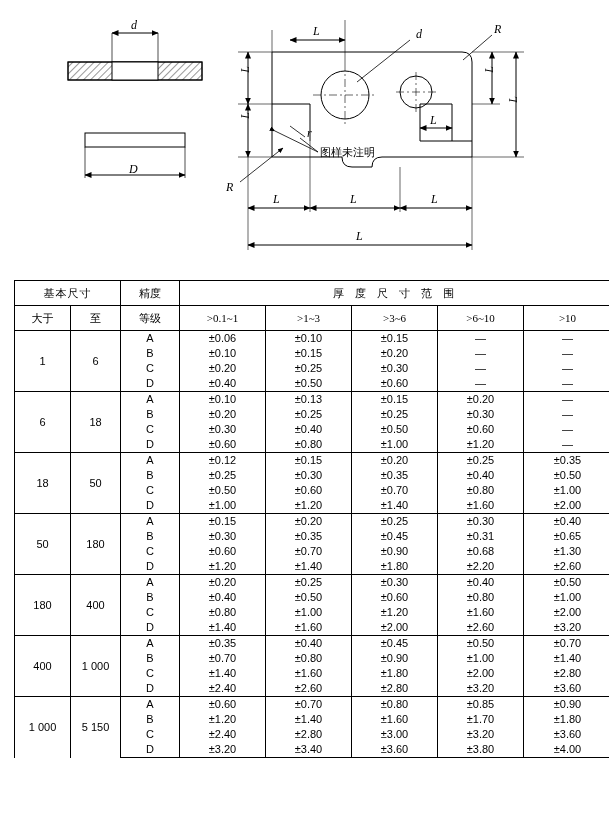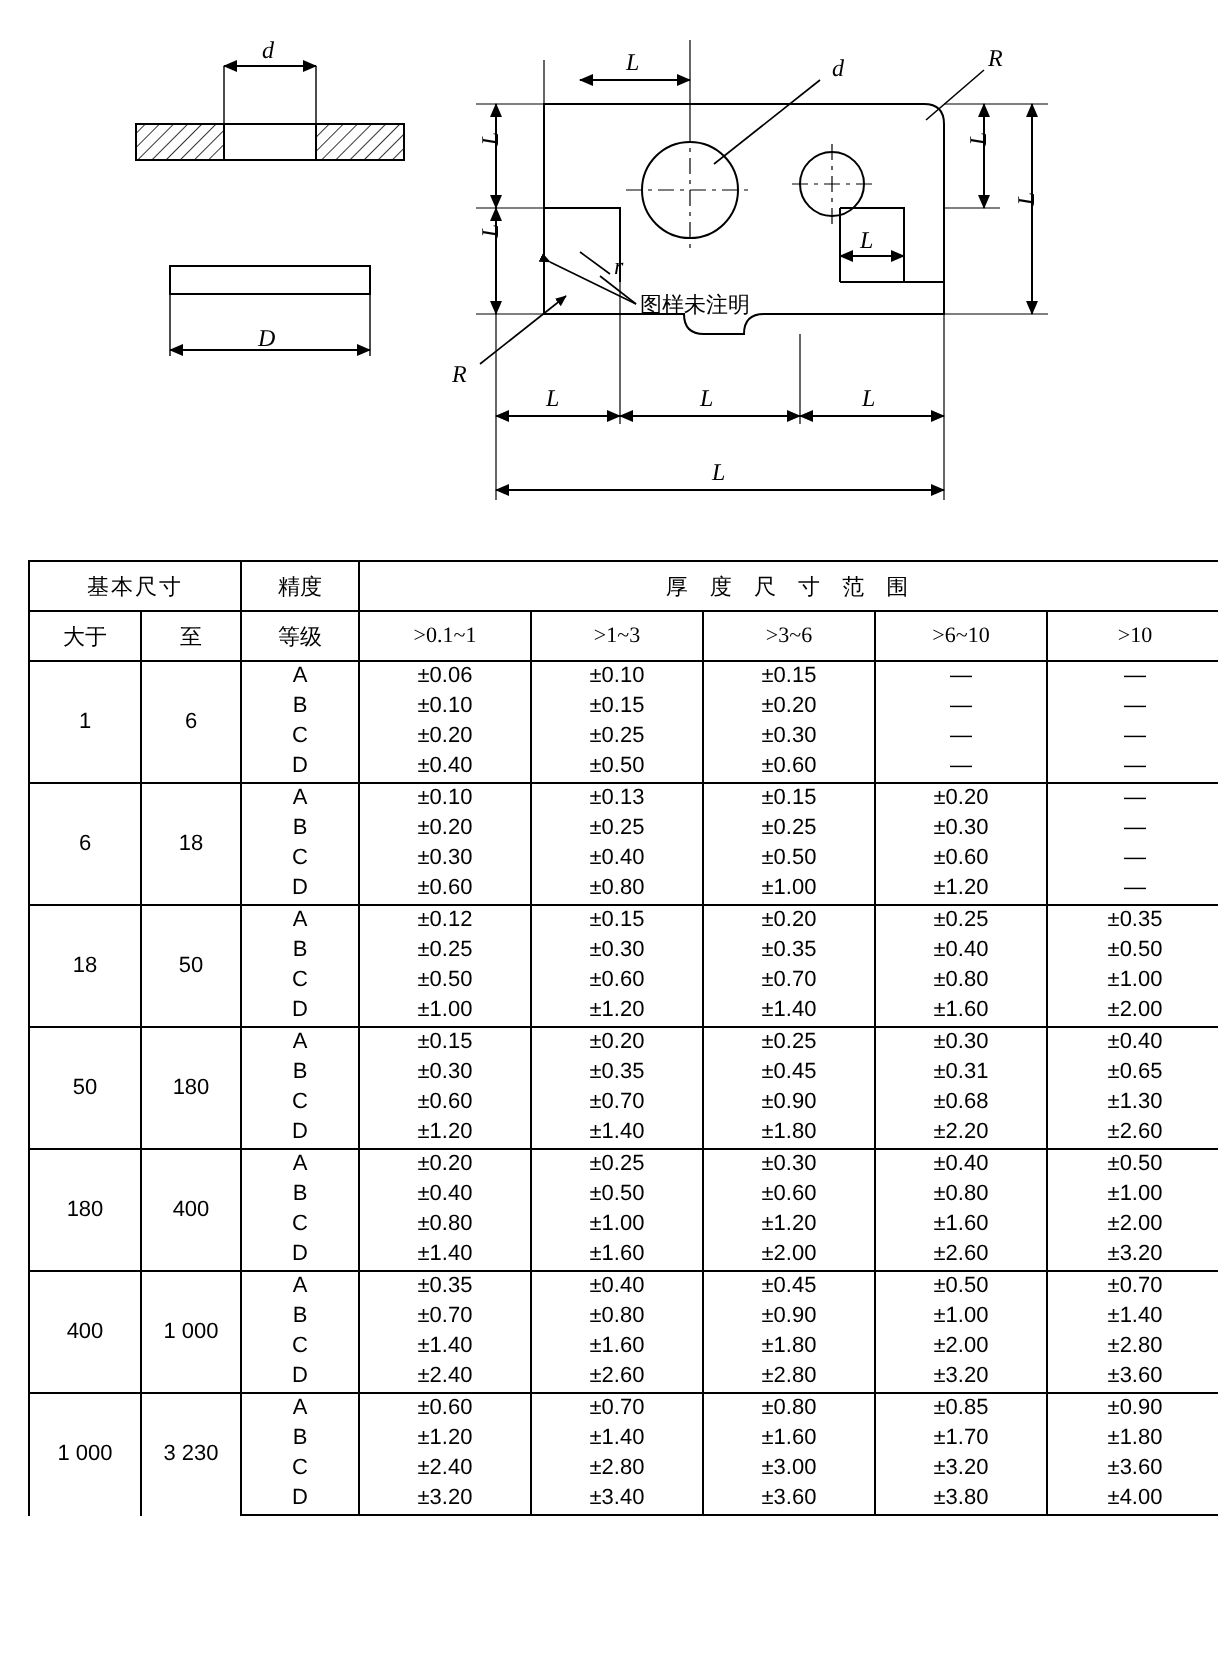--- a/index.html
+++ b/index.html
@@ -451,21 +451,21 @@
           <tr class="cr cr-last">
             <td class="cls">D</td>
             <td class="val">±2.40</td>
             <td class="val">±2.60</td>
             <td class="val">±2.80</td>
             <td class="val">±3.20</td>
             <td class="val">±3.60</td>
           </tr>
           <tr class="cr cr-first">
             <td class="grp-size" rowspan="4">1 000</td>
-            <td class="grp-size" rowspan="4">3 230</td>
+            <td class="grp-size" rowspan="4">5 150</td>
             <td class="cls">A</td>
             <td class="val">±0.60</td>
             <td class="val">±0.70</td>
             <td class="val">±0.80</td>
             <td class="val">±0.85</td>
             <td class="val">±0.90</td>
           </tr>
           <tr class="cr">
             <td class="cls">B</td>
             <td class="val">±1.20</td>

